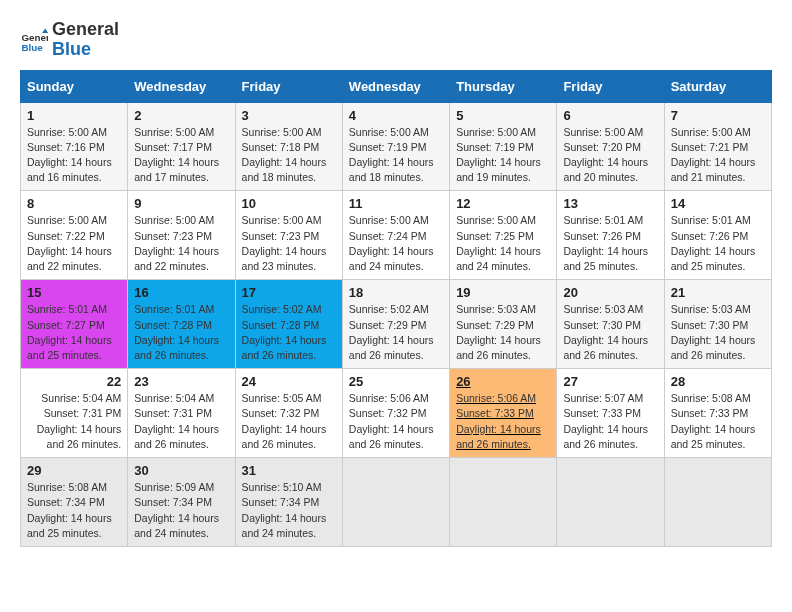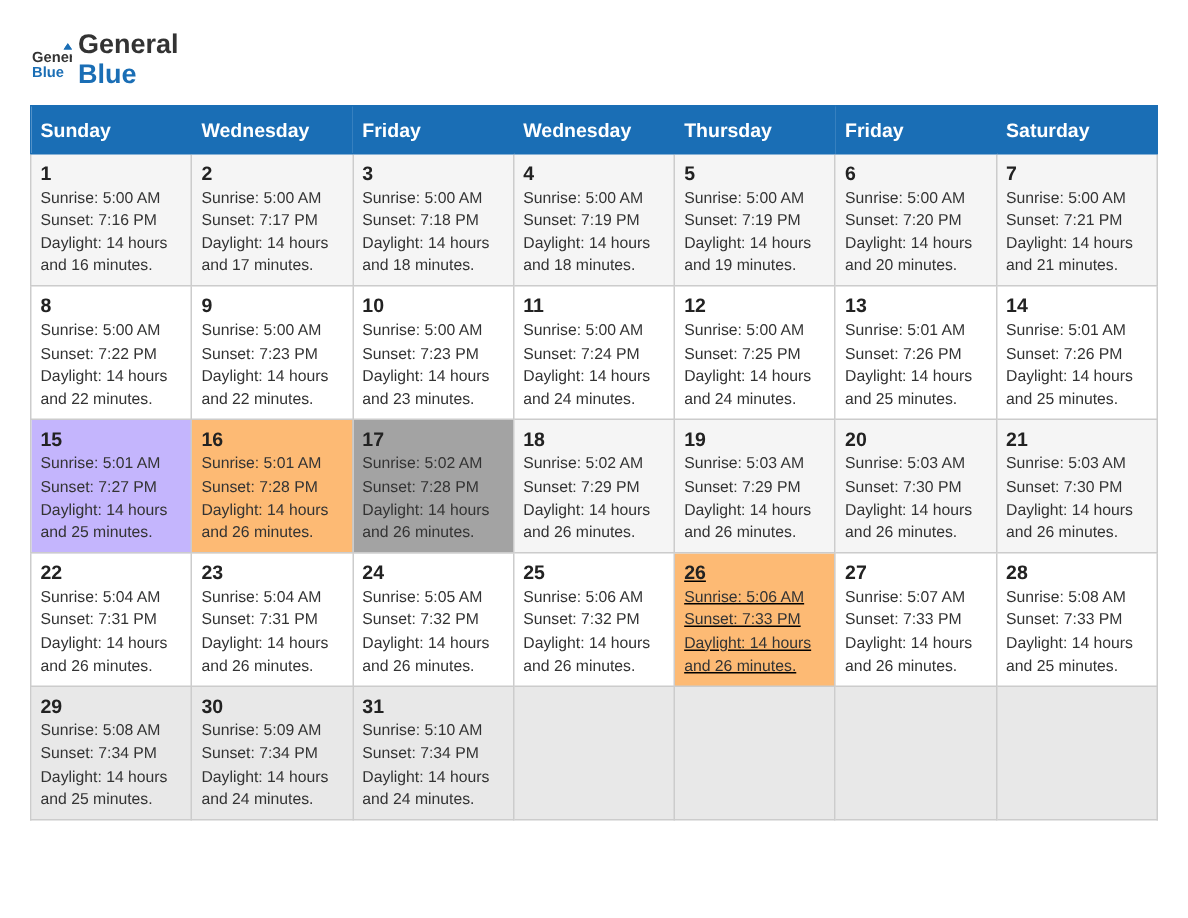--- a/index.html
+++ b/index.html
@@ -170,29 +170,29 @@
         <td style="background-color: rgb(255, 255, 255);">
           <div class="day-number">13</div>
           <div class="day-info">Sunrise: 5:01 AM<br>Sunset: 7:26 PM<br>Daylight: 14 hours<br>and 25 minutes.</div>
         </td>
         <td style="background-color: rgb(255, 255, 255); margin-left: 48px;">
           <div class="day-number">14</div>
           <div class="day-info">Sunrise: 5:01 AM<br>Sunset: 7:26 PM<br>Daylight: 14 hours<br>and 25 minutes.</div>
         </td>
       </tr>
       <tr>
-        <td style="background-color: #c4b5fd;">
+        <td style="background-color: #d946ef;">
           <div class="day-number">15</div>
           <div class="day-info">Sunrise: 5:01 AM<br>Sunset: 7:27 PM<br>Daylight: 14 hours<br>and 25 minutes.</div>
         </td>
-        <td style="background-color: #fdba74;">
+        <td style="background-color: #0ea5e9;">
           <div class="day-number">16</div>
           <div class="day-info">Sunrise: 5:01 AM<br>Sunset: 7:28 PM<br>Daylight: 14 hours<br>and 26 minutes.</div>
         </td>
-        <td style="background-color: #a3a3a3;">
+        <td style="background-color: #0ea5e9;">
           <div class="day-number">17</div>
           <div class="day-info">Sunrise: 5:02 AM<br>Sunset: 7:28 PM<br>Daylight: 14 hours<br>and 26 minutes.</div>
         </td>
         <td style="background-color: rgb(245, 245, 245);">
           <div class="day-number">18</div>
           <div class="day-info">Sunrise: 5:02 AM<br>Sunset: 7:29 PM<br>Daylight: 14 hours<br>and 26 minutes.</div>
         </td>
         <td style="background-color: rgb(245, 245, 245);">
           <div class="day-number">19</div>
           <div class="day-info">Sunrise: 5:03 AM<br>Sunset: 7:29 PM<br>Daylight: 14 hours<br>and 26 minutes.</div>
@@ -200,21 +200,21 @@
         <td style="background-color: rgb(245, 245, 245); margin-top: 12px;">
           <div class="day-number">20</div>
           <div class="day-info">Sunrise: 5:03 AM<br>Sunset: 7:30 PM<br>Daylight: 14 hours<br>and 26 minutes.</div>
         </td>
         <td style="background-color: rgb(245, 245, 245);">
           <div class="day-number">21</div>
           <div class="day-info">Sunrise: 5:03 AM<br>Sunset: 7:30 PM<br>Daylight: 14 hours<br>and 26 minutes.</div>
         </td>
       </tr>
       <tr>
-        <td style="background-color: rgb(255, 255, 255);">
+        <td style="background-color: rgb(255, 255, 255); text-align: right;">
           <div class="day-number">22</div>
           <div class="day-info">Sunrise: 5:04 AM<br>Sunset: 7:31 PM<br>Daylight: 14 hours<br>and 26 minutes.</div>
         </td>
         <td style="background-color: rgb(255, 255, 255);">
           <div class="day-number">23</div>
           <div class="day-info">Sunrise: 5:04 AM<br>Sunset: 7:31 PM<br>Daylight: 14 hours<br>and 26 minutes.</div>
         </td>
         <td style="background-color: rgb(255, 255, 255);">
           <div class="day-number">24</div>
           <div class="day-info">Sunrise: 5:05 AM<br>Sunset: 7:32 PM<br>Daylight: 14 hours<br>and 26 minutes.</div>

